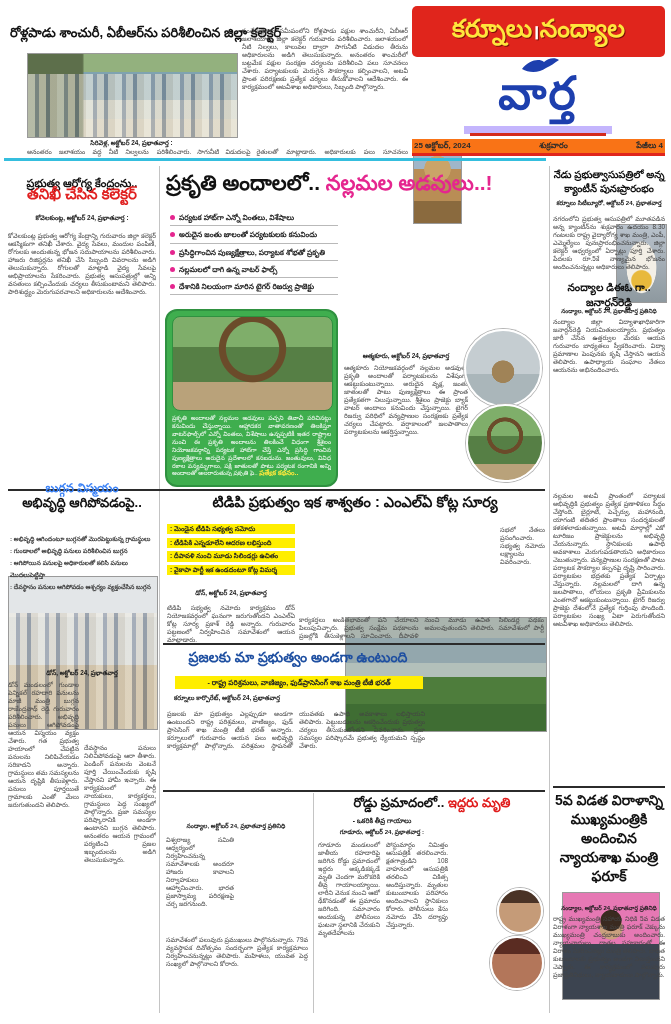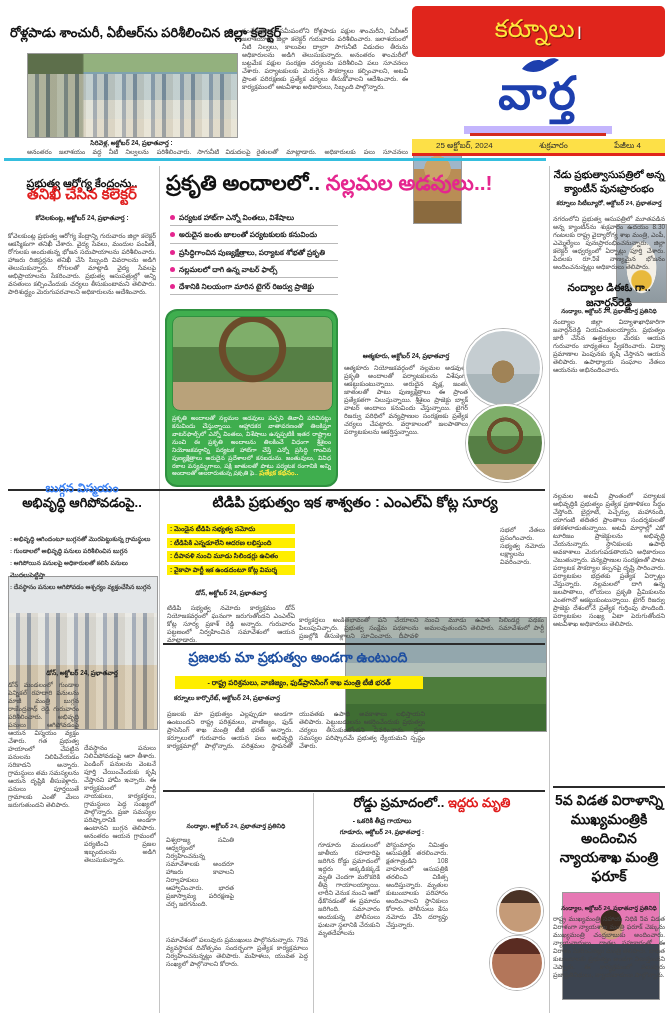--- a/index.html
+++ b/index.html
@@ -23,36 +23,36 @@
   .a1p{left:27px;top:53px;width:209px;height:83px;
        background:linear-gradient(90deg,#5d6f4b 0 26%,transparent 27%),
                   linear-gradient(180deg,#93b17e 0 22%,#7fa3b0 22% 55%,#ccd4ca 55% 78%,#ded9c4 78%);}
   .a1c{left:27px;top:139px;width:209px;}
   .a1b{left:242px;top:27px;width:166px;height:131px;}
   .a1b2{left:27px;top:148px;width:381px;height:11px;}
 
   
   .mred{left:412px;top:6px;width:253px;height:51px;background:#e0251c;border-radius:5px;
         display:flex;align-items:center;justify-content:center;gap:0;
-        font-size:25px;font-weight:normal;color:#ffe63c;text-shadow:1px 1px 0 #7a0e08;}
+        font-size:25px;font-weight:bold;color:#ffe63c;text-shadow:1px 1px 0 #7a0e08;}
   .mred .sep{color:#fff;font-size:20px;}
   .mfort{left:413px;top:60px;width:47px;height:77px;
         background:radial-gradient(circle at 50% 30%,#caa468 0 22%,transparent 23%),
                    linear-gradient(180deg,#9fb6c9 0 30%,#b98d55 30% 72%,#8a6a3e 72%);}
   .mnandi{left:616px;top:60px;width:49px;height:77px;
         background:radial-gradient(circle at 50% 72%,#e8b93c 0 16%,transparent 18%),
                    radial-gradient(ellipse at 50% 55%,#f3efe6 0 42%,transparent 44%),
                    linear-gradient(180deg,#b9c2cc,#8e999f);}
   .dove{left:520px;top:56px;width:40px;height:18px;}
   .mtitle{left:464px;top:62px;width:148px;height:64px;font-size:46px;font-weight:bold;color:#1d3fae;
           text-align:center;line-height:62px;border-bottom:8px solid #c4b5fd;letter-spacing:2px;}
   .mredline{left:470px;top:133px;width:136px;height:3px;background:#d42b1e;}
-  .mstrip{left:412px;top:139px;width:253px;height:14px;background:#fde047;display:flex;
-          justify-content:space-between;align-items:center;padding:0 24px;box-sizing:border-box;
-          font-size:8px;font-weight:normal;color:#2b2b2b;}
+  .mstrip{left:412px;top:139px;width:253px;height:14px;background:#f97316;display:flex;
+          justify-content:space-between;align-items:center;padding:0 2px;box-sizing:border-box;
+          font-size:8px;font-weight:bold;color:#2b2b2b;}
   .mbot{left:412px;top:153px;width:253px;height:3px;background:#e0251c;}
   .teal{left:4px;top:158px;width:542px;height:3px;background:#35bede;}
 
   .v1{left:159px;top:166px;height:847px;}
   .v2{left:549px;top:166px;height:847px;}
   .v3{left:313px;top:793px;height:220px;}
 
   
   .lk{left:8px;top:177px;width:148px;font-size:11px;}
   .lh{left:8px;top:185px;width:148px;font-size:15px;color:#e02121;}
@@ -154,20 +154,21 @@
 
   <div class="abs a1h hd">రోళ్లపాడు శాంచురీ, ఏబీఆర్‌ను పరిశీలించిన జిల్లా కలెక్టర్</div>
   <div class="abs photo crowd a1p"></div>
   <div class="abs dl a1c">సిరివెళ్ల, అక్టోబర్ 24, ప్రభాతవార్త :</div>
   <div class="abs bt a1b">సంతేకుడ్లూరు సమీపంలోని రోళ్లపాడు పక్షుల శాంచురీని, ఏబీఆర్ జలాశయాన్ని జిల్లా కలెక్టర్ గురువారం పరిశీలించారు. జలాశయంలో నీటి నిల్వలు, కాలువల ద్వారా సాగునీటి విడుదల తీరును అధికారులను అడిగి తెలుసుకున్నారు. అనంతరం శాంచురీలో బట్టమేక పక్షుల సంరక్షణ చర్యలను పరిశీలించి పలు సూచనలు చేశారు. పర్యాటకులకు మెరుగైన సౌకర్యాలు కల్పించాలని, అటవీ ప్రాంత పరిరక్షణకు ప్రత్యేక చర్యలు తీసుకోవాలని ఆదేశించారు. ఈ కార్యక్రమంలో అటవీశాఖ అధికారులు, సిబ్బంది పాల్గొన్నారు.</div>
   <div class="abs bt a1b2 cols3">అనంతరం జలాశయం వద్ద నీటి నిల్వలను పరిశీలించారు. సాగునీటి విడుదలపై రైతులతో మాట్లాడారు. అధికారులకు పలు సూచనలు చేశారు. శాంచురీ అభివృద్ధికి నిధులు మంజూరు చేస్తామని తెలిపారు.</div>
 
   <div class="abs mred">
     <span>కర్నూలు</span>
     <span class="sep">।</span>
+    <span>నంద్యాల</span>
   </div>
   <div class="abs photo mfort"></div>
   <div class="abs photo mnandi"></div>
   <svg class="abs dove" viewBox="0 0 40 18">
     <path d="M2 13 C9 4 19 2 24 6 C28 2 35 1 39 4 C34 7 31 10 26 12 C19 17 9 17 2 13 Z" fill="#1d3fae"></path>
   </svg>
   <div class="abs mtitle">వార్త</div>
   <div class="abs mredline"></div>
   <div class="abs mstrip">
     <span>25 అక్టోబర్, 2024</span>

